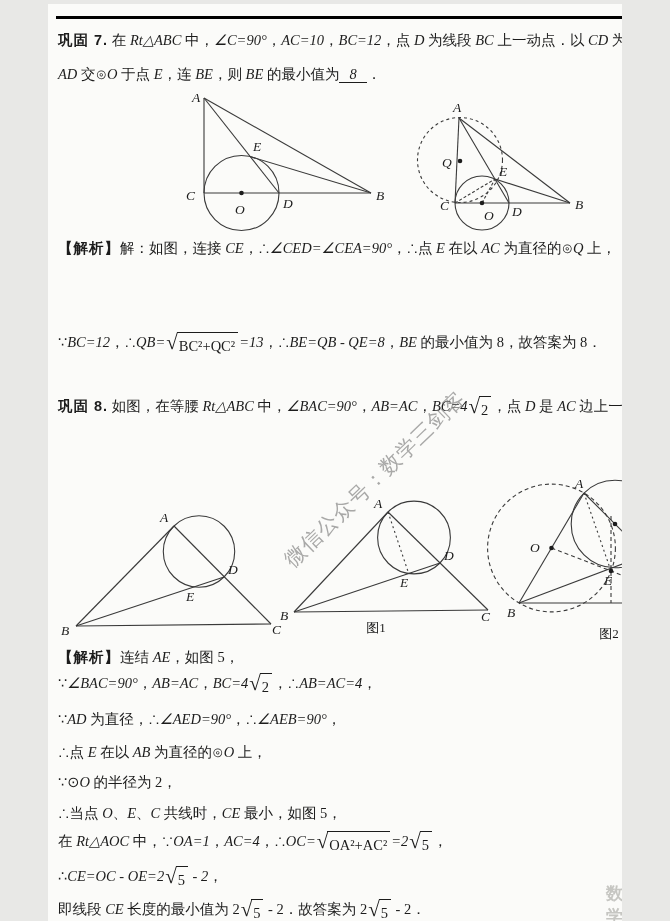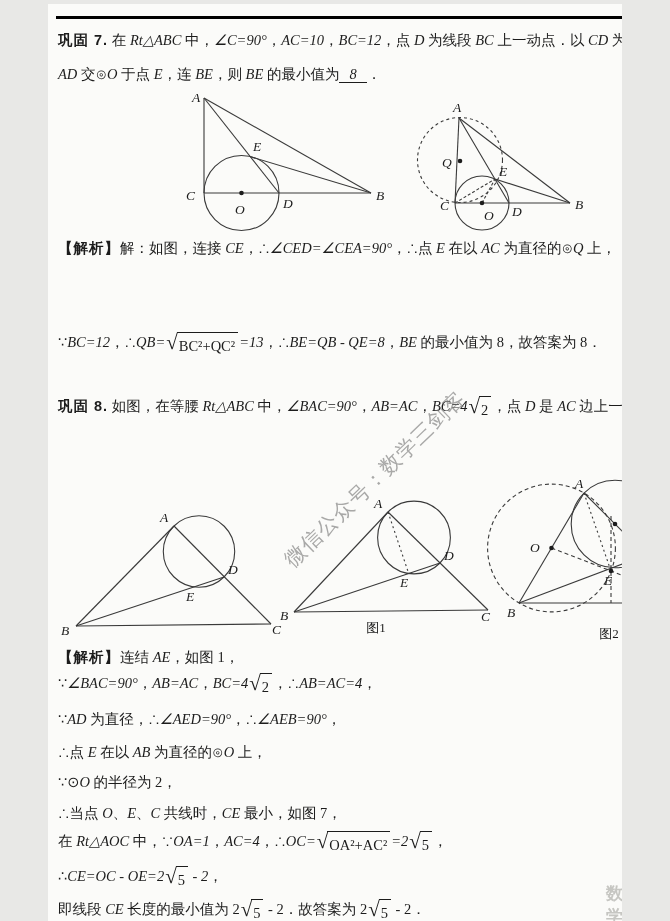--- a/index.html
+++ b/index.html
@@ -158,29 +158,29 @@
       <text x="101" y="30">A</text>
       <text x="56" y="94">O</text>
       <text x="179" y="95">D</text>
       <text x="130" y="127">E</text>
       <text x="33" y="159">B</text>
       <text x="213" y="161">C</text>
       <text class="caption" x="135" y="180" text-anchor="middle">图2</text>
     </g>
   </svg>
 
-  <div class="para" style="top:641px"><span class="seg-b">【解析】</span><span class="seg-t">连结 </span><span class="seg-m">AE</span><span class="seg-t">，如图 1，</span></div>
+  <div class="para" style="top:641px"><span class="seg-b">【解析】</span><span class="seg-t">连结 </span><span class="seg-m">AE</span><span class="seg-t">，如图 5，</span></div>
   <div class="para" style="top:667px"><span class="seg-t">∵</span><span class="seg-m">∠BAC=90°</span><span class="seg-t">，</span><span class="seg-m">AB=AC</span><span class="seg-t">，</span><span class="seg-m">BC=4</span><span class="sqrt">
         <span class="radical">√</span>
         <span class="radicand">2</span>
       </span><span class="seg-t">，∴</span><span class="seg-m">AB=AC=4</span><span class="seg-t">，</span></div>
   <div class="para" style="top:703px"><span class="seg-t">∵</span><span class="seg-m">AD</span><span class="seg-t"> 为直径，∴</span><span class="seg-m">∠AED=90°</span><span class="seg-t">，∴</span><span class="seg-m">∠AEB=90°</span><span class="seg-t">，</span></div>
   <div class="para" style="top:736px"><span class="seg-t">∴点 </span><span class="seg-m">E</span><span class="seg-t"> 在以 </span><span class="seg-m">AB</span><span class="seg-t"> 为直径的⊙</span><span class="seg-m">O</span><span class="seg-t"> 上，</span></div>
   <div class="para" style="top:766px"><span class="seg-t">∵⊙</span><span class="seg-m">O</span><span class="seg-t"> 的半径为 2，</span></div>
-  <div class="para" style="top:797px"><span class="seg-t">∴当点 </span><span class="seg-m">O</span><span class="seg-t">、</span><span class="seg-m">E</span><span class="seg-t">、</span><span class="seg-m">C</span><span class="seg-t"> 共线时，</span><span class="seg-m">CE</span><span class="seg-t"> 最小，如图 7，</span></div>
+  <div class="para" style="top:797px"><span class="seg-t">∴当点 </span><span class="seg-m">O</span><span class="seg-t">、</span><span class="seg-m">E</span><span class="seg-t">、</span><span class="seg-m">C</span><span class="seg-t"> 共线时，</span><span class="seg-m">CE</span><span class="seg-t"> 最小，如图 5，</span></div>
   <div class="para" style="top:825px"><span class="seg-t">在 </span><span class="seg-m">Rt△AOC</span><span class="seg-t"> 中，∵</span><span class="seg-m">OA=1</span><span class="seg-t">，</span><span class="seg-m">AC=4</span><span class="seg-t">，∴</span><span class="seg-m">OC=</span><span class="sqrt">
         <span class="radical">√</span>
         <span class="radicand">OA²+AC²</span>
       </span><span class="seg-m">=2</span><span class="sqrt">
         <span class="radical">√</span>
         <span class="radicand">5</span>
       </span><span class="seg-t">，</span></div>
   <div class="para" style="top:860px"><span class="seg-t">∴</span><span class="seg-m">CE=OC - OE=2</span><span class="sqrt">
         <span class="radical">√</span>
         <span class="radicand">5</span>

